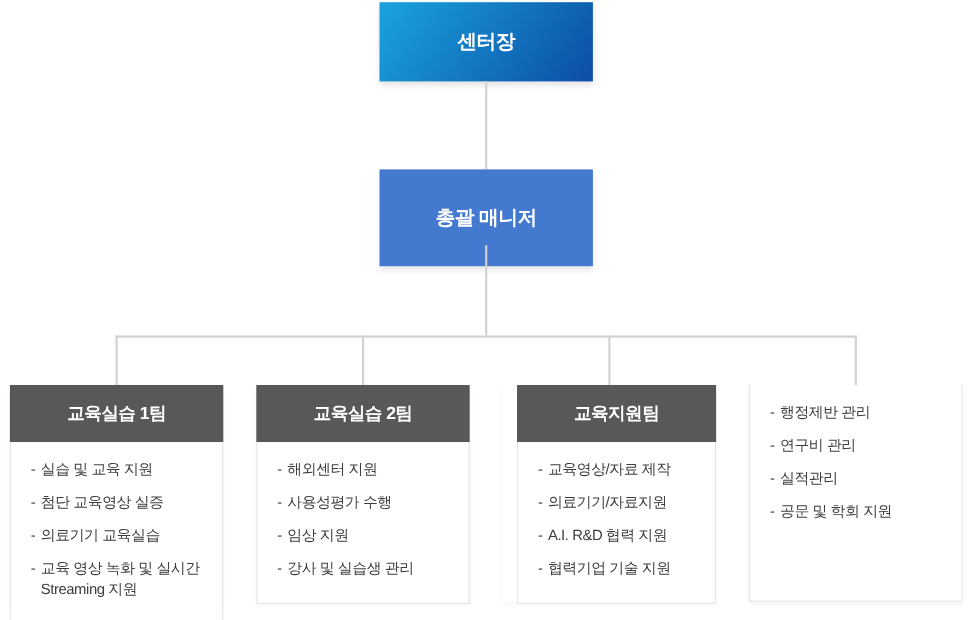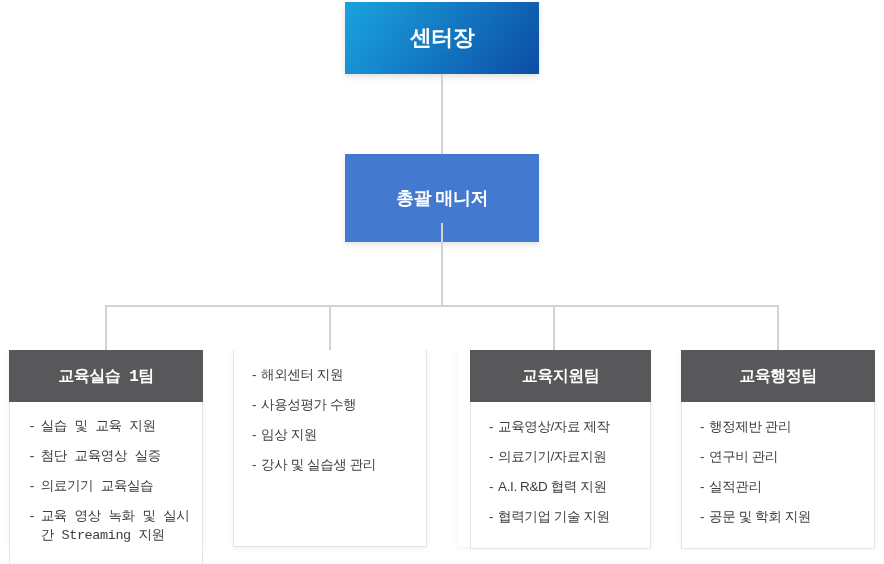--- a/index.html
+++ b/index.html
@@ -20,21 +20,21 @@
     background:#fff;
     overflow:hidden;
   }
   .node{
     position:absolute;
     display:flex;align-items:center;justify-content:center;
     color:#fff;font-weight:bold;letter-spacing:-0.5px;
   }
   .root-box{
     left:345px;top:2px;width:194px;height:72px;
-    font-size:22px;
+    font-size:18px;
     background:linear-gradient(125deg,var(--c-grad-start) 0%,var(--c-grad-end) 100%);
     box-shadow:0 3px 6px rgba(0,0,0,0.12);
   }
   .manager-box{
     left:345px;top:154px;width:194px;height:88px;
     font-size:18px;
     background:var(--c-manager);
     box-shadow:0 3px 6px rgba(0,0,0,0.10);
   }
   .vline,.hline{position:absolute;background:var(--c-line);}
@@ -45,21 +45,21 @@
   .line-bus{left:105px;top:305px;width:674px;}
   .drop-1{left:105px;top:305px;height:45px;}
   .drop-2{left:329px;top:305px;height:45px;}
   .drop-3{left:553px;top:305px;height:45px;}
   .drop-4{left:777px;top:305px;height:45px;}
   .team-card{
     position:absolute;top:350px;width:194px;height:197px;
     display:flex;flex-direction:column;
     box-shadow:0 2px 5px rgba(0,0,0,0.05);
   }
-  .team-1{left:9px;font-family:Liberation Mono, monospace;}
+  .team-1{left:9px;}
   .team-2{left:233px;}
   .team-3{left:457px;padding-left:13px;}
   .team-4{left:681px;}
   .team-header{
     height:52px;flex:0 0 52px;
     background:var(--c-header);
     color:#fff;font-weight:bold;font-size:16px;letter-spacing:-0.5px;
     display:flex;align-items:center;justify-content:center;
   }
   .team-body{
@@ -122,20 +122,23 @@
           </li>
         <li>
             <span class="dash">-</span>
             <span class="txt">교육 영상 녹화 및 실시간 Streaming 지원</span>
           </li>
       </ul>
     </div>
   </div>
 
   <div class="team-card team-2">
+    <div class="team-header">
+      <span>교육실습 2팀</span>
+    </div>
     <div class="team-body">
       <ul class="team-list">
         <li>
             <span class="dash">-</span>
             <span class="txt">해외센터 지원</span>
           </li>
         <li>
             <span class="dash">-</span>
             <span class="txt">사용성평가 수행</span>
           </li>
@@ -171,23 +174,20 @@
           </li>
         <li>
             <span class="dash">-</span>
             <span class="txt">협력기업 기술 지원</span>
           </li>
       </ul>
     </div>
   </div>
 
   <div class="team-card team-4">
-    <div class="team-header">
-      <span>교육행정팀</span>
-    </div>
     <div class="team-body">
       <ul class="team-list">
         <li>
             <span class="dash">-</span>
             <span class="txt">행정제반 관리</span>
           </li>
         <li>
             <span class="dash">-</span>
             <span class="txt">연구비 관리</span>
           </li>

